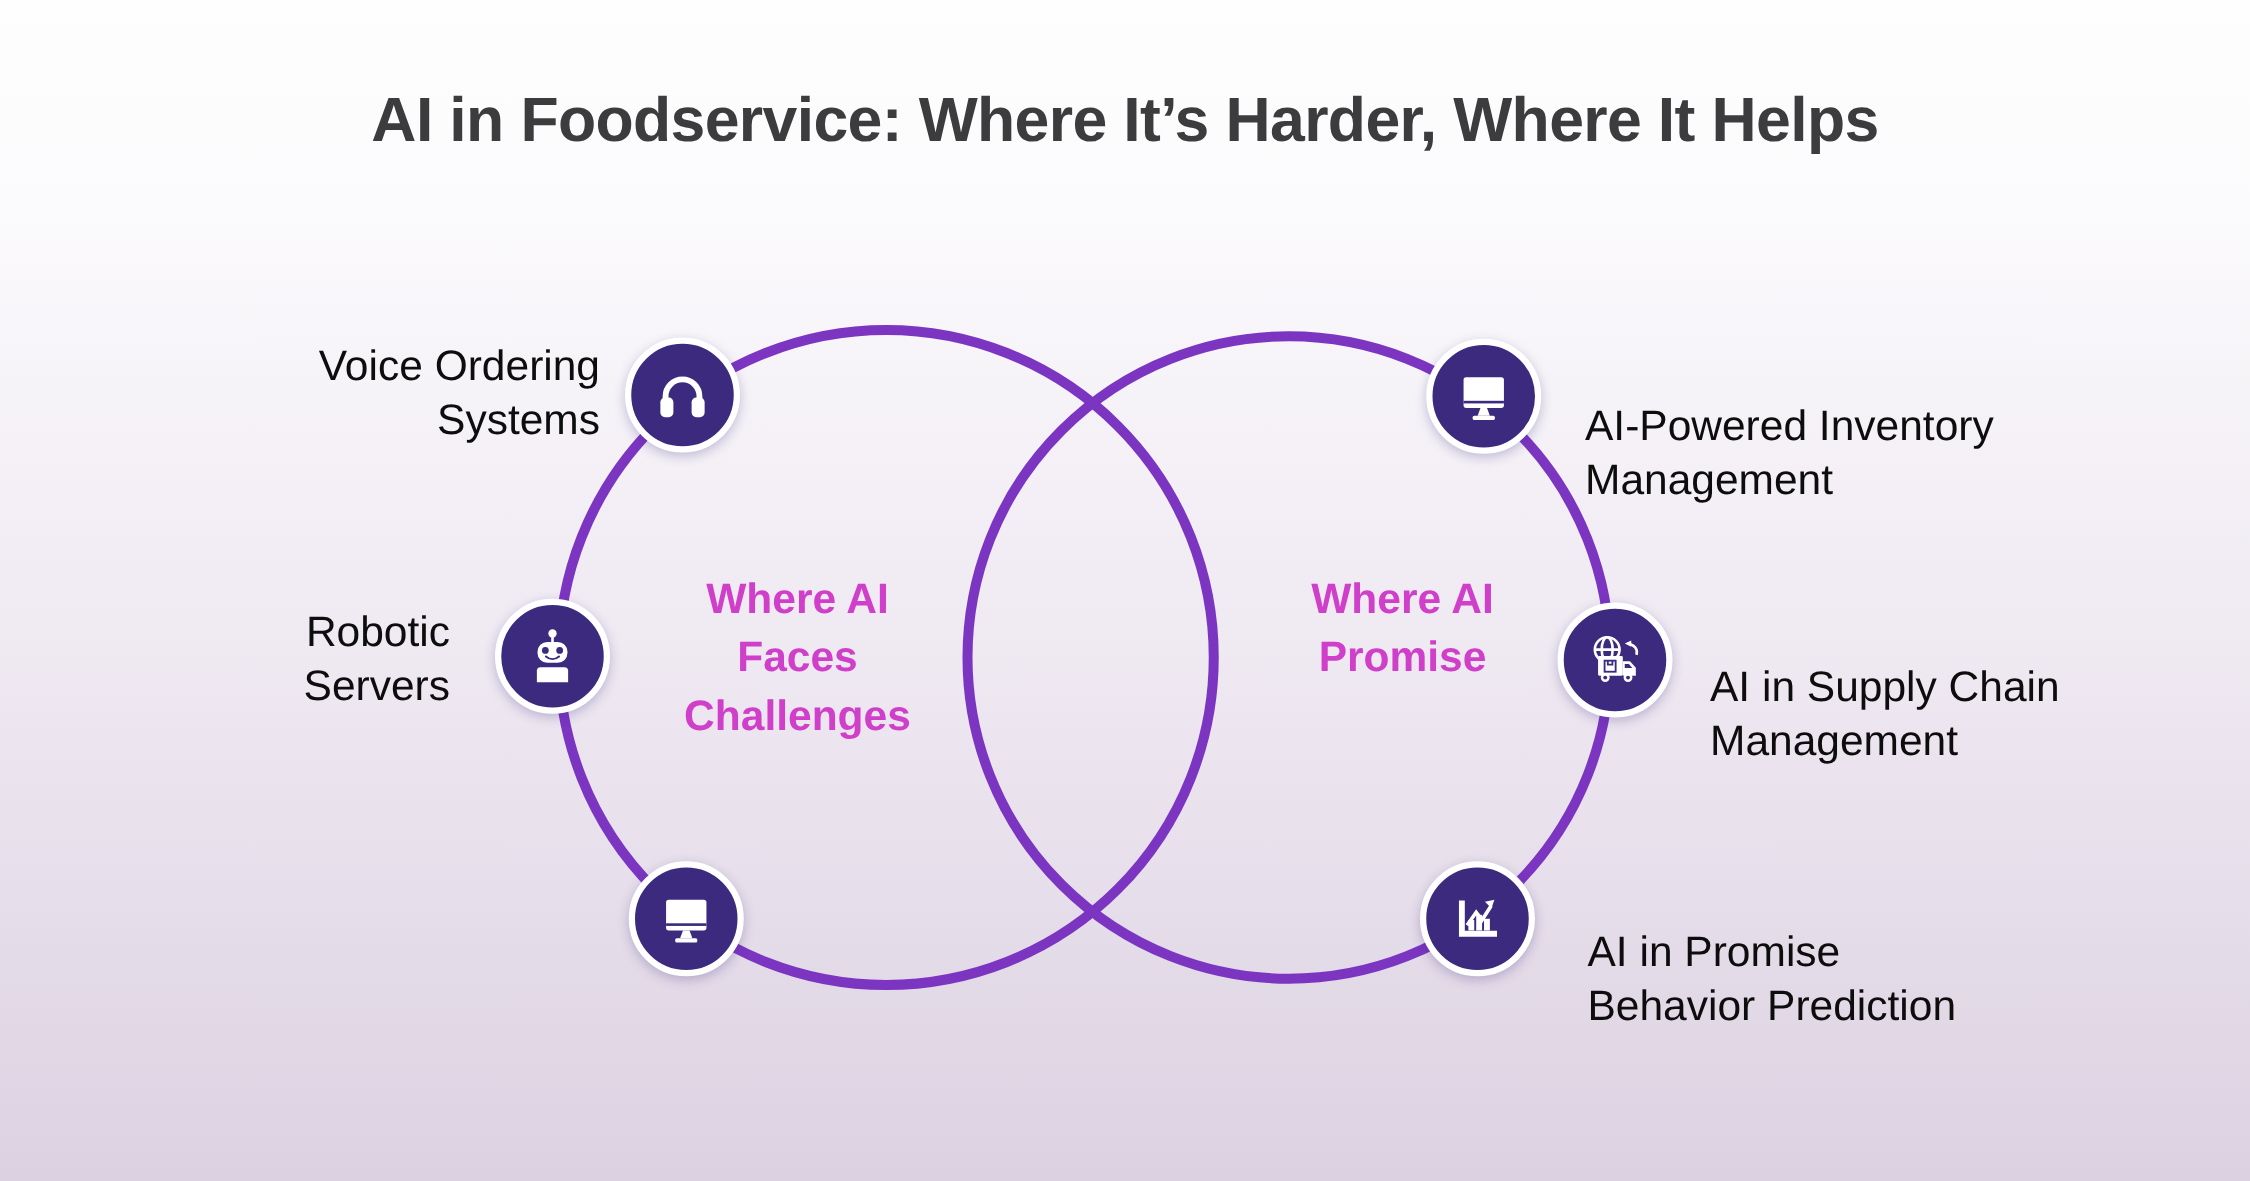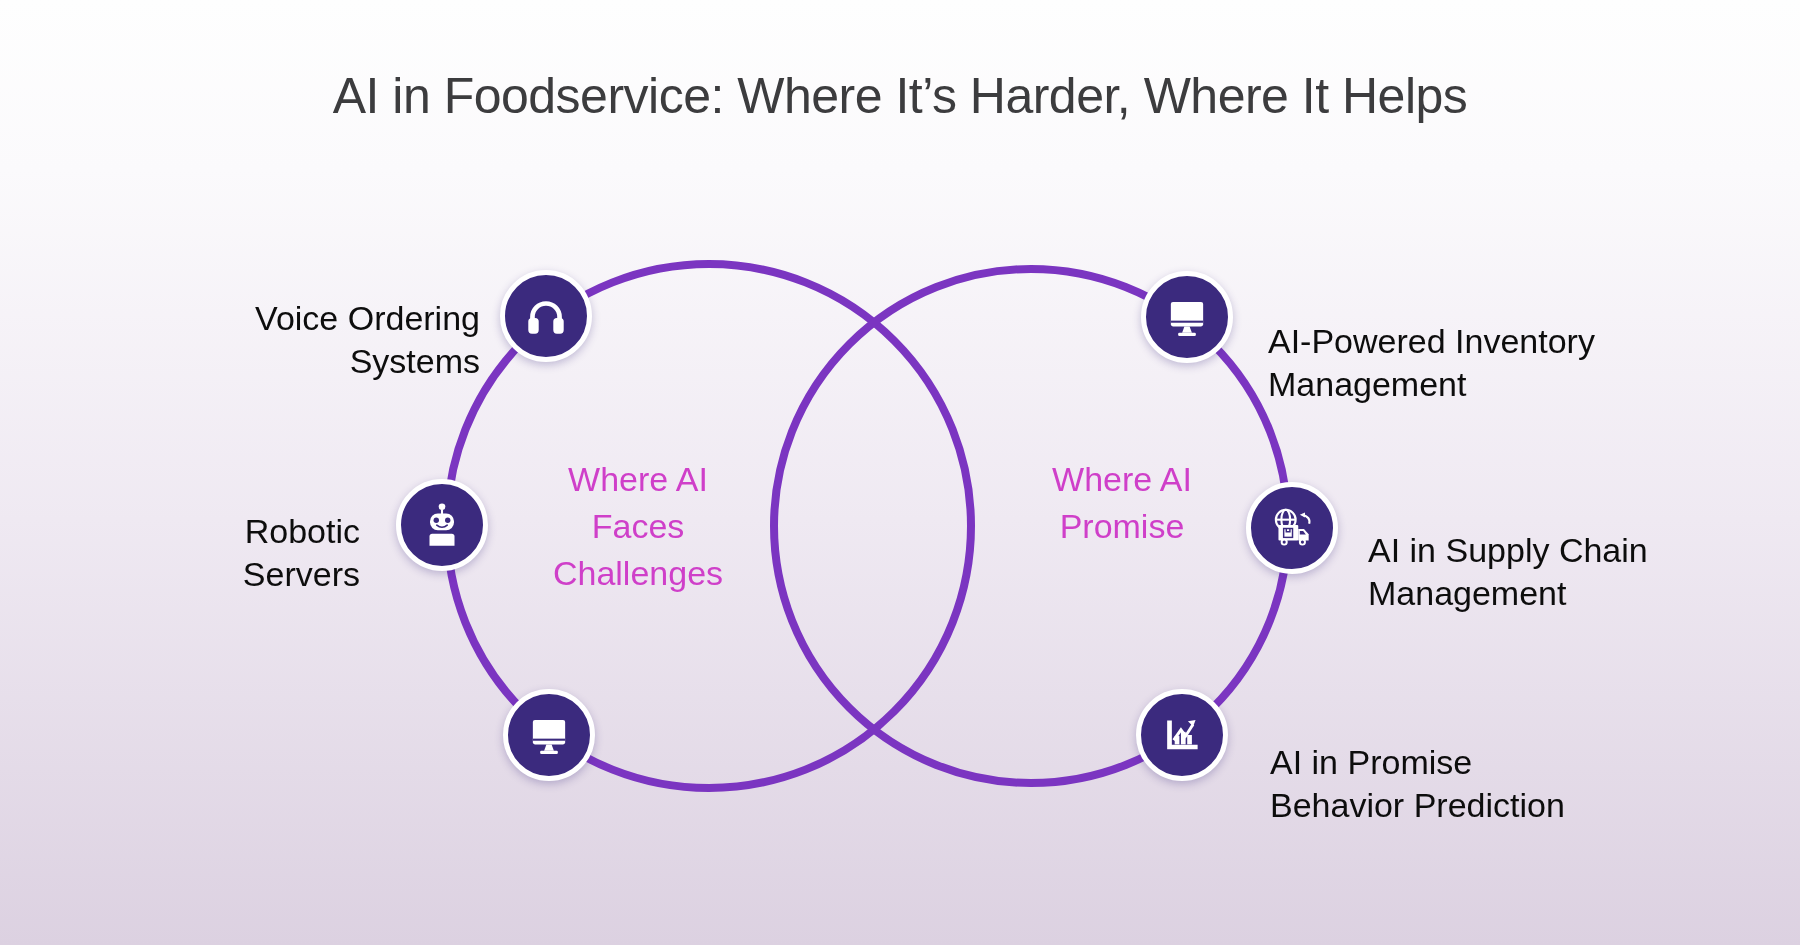--- a/index.html
+++ b/index.html
@@ -15,40 +15,40 @@
     background: linear-gradient(180deg, #fefefe 0%, #fbfafc 18%, #efe9f2 55%, #dcd1e1 100%);
   }
   .title {
     position: absolute;
     left: 0;
     right: 0;
     top: 66px;
     text-align: center;
     font-size: 50px;
     line-height: 60px;
-    font-weight: 400;
+    font-weight: 700;
     color: #3c3c3e;
     letter-spacing: -0.5px;
   }
   .venn-circle {
     position: absolute;
     border: 8px solid #7b35c1;
     border-radius: 50%;
     box-sizing: border-box;
     background: transparent;
   }
   .venn-circle.left  { left: 443px; top: 260px; width: 532px; height: 532px; }
   .venn-circle.right { left: 770px; top: 265px; width: 522px; height: 522px; }
   .venn-heading {
     position: absolute;
     width: 320px;
     text-align: center;
     font-size: 34px;
     line-height: 47px;
-    font-weight: 400;
+    font-weight: 700;
     color: #cf3fc9;
   }
   .venn-heading.left  { left: 478px; top: 456px; }
   .venn-heading.right { left: 962px; top: 456px; }
   .badge {
     position: absolute;
     width: 82px;
     height: 82px;
     border-radius: 50%;
     background: #3b2a7e;
@@ -60,21 +60,21 @@
   }
   .badge svg { display: block; }
   .item-label {
     position: absolute;
     font-size: 34px;
     line-height: 43px;
     font-weight: 500;
     color: #0d0d0d;
     white-space: nowrap;
   }
-  .item-label.align-right { text-align: right; margin-top: 25px; }
+  .item-label.align-right { text-align: right; }
   .item-label.align-left  { text-align: left; margin-top: 48px; }
 </style>
 </head>
 <body>
 
 <div class="stage">
 
   <div class="title">AI in Foodservice: Where It’s Harder, Where It Helps</div>
 
   <div class="venn-circle left"></div>

